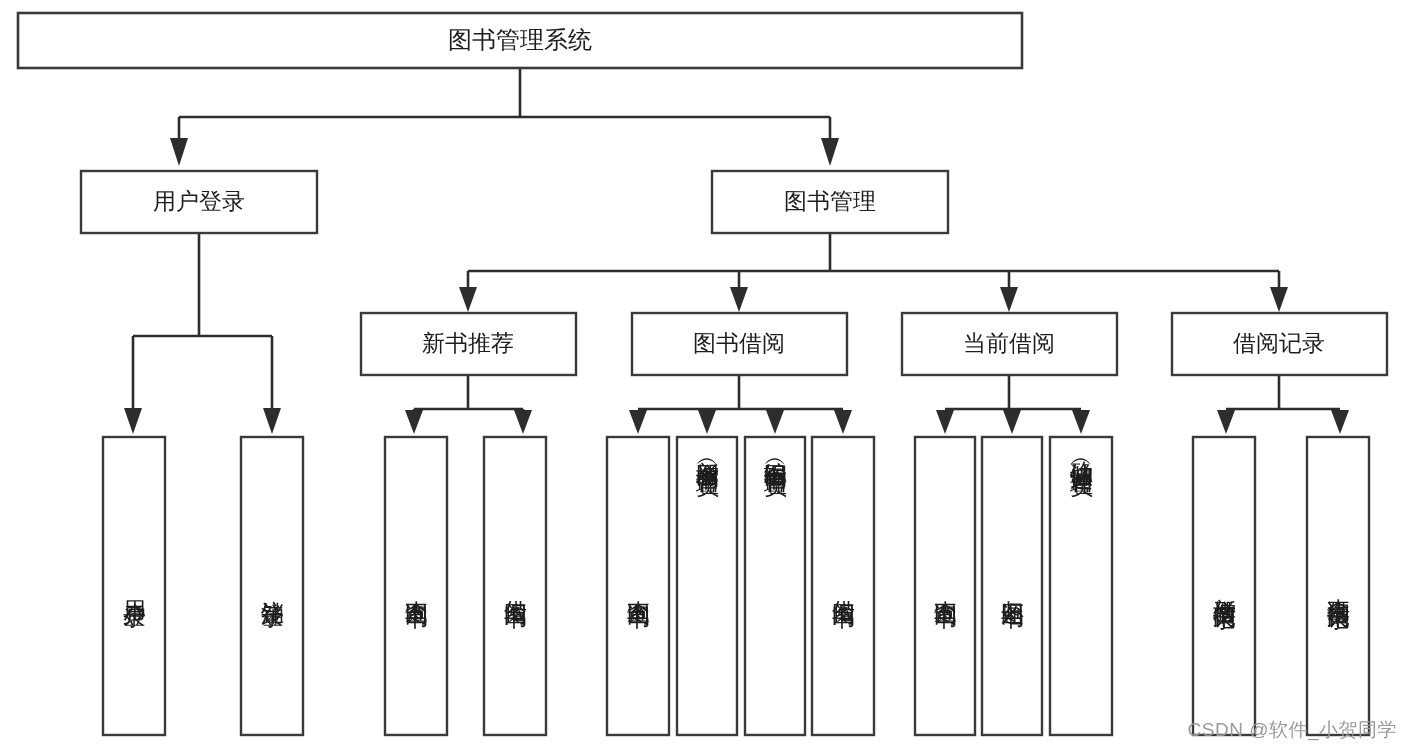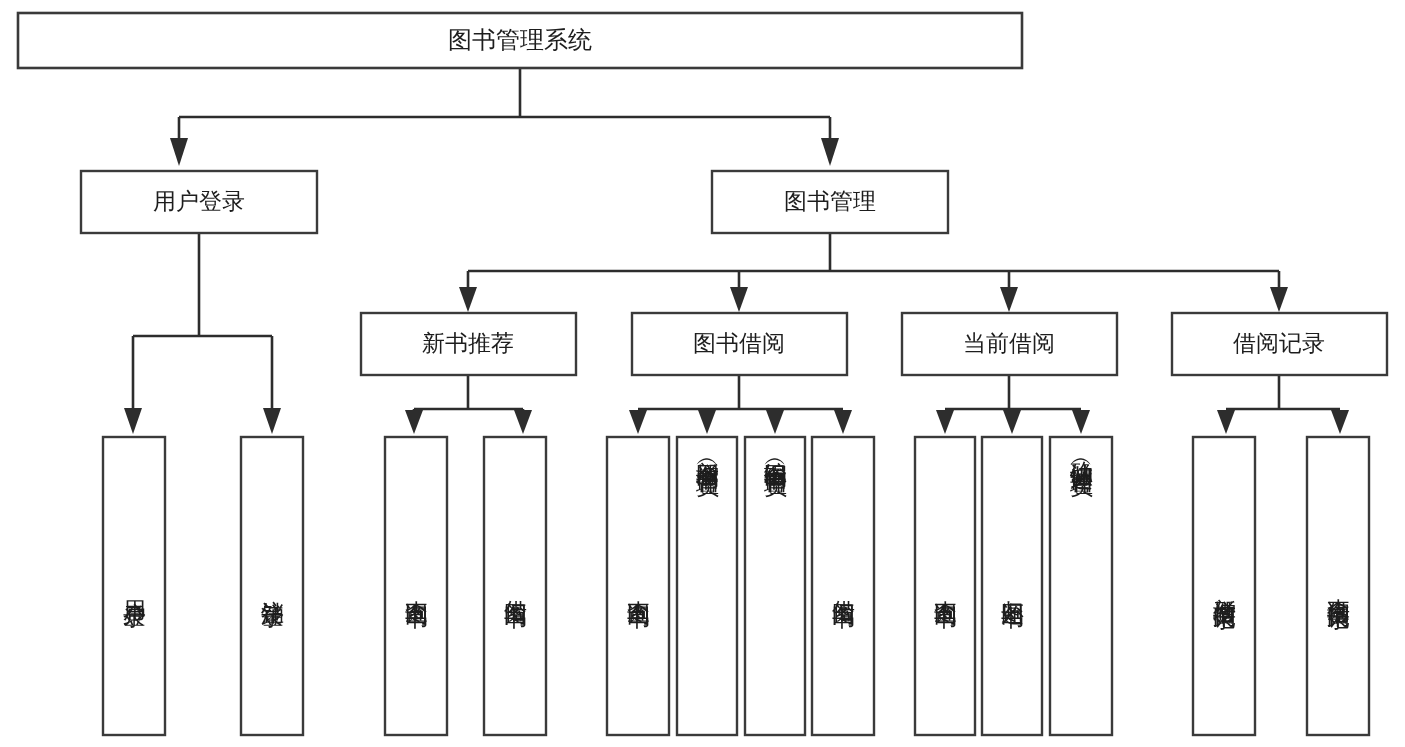--- a/index.html
+++ b/index.html
@@ -251,14 +251,15 @@
     <span class="vert-label" style="padding-top:6px;">确认归还（管理员）</span>
   </div>
 
   <div class="vert-label-wrap" style="left:1193px; top:437px; width:62px; height:298px;">
     <span class="vert-label">新增借阅记录</span>
   </div>
   <div class="vert-label-wrap" style="left:1307px; top:437px; width:62px; height:298px;">
     <span class="vert-label">查询借阅记录</span>
   </div>
 
+  <div class="watermark">CSDN @软件_小贺同学</div>
 
 </div>
 
 </body></html>

